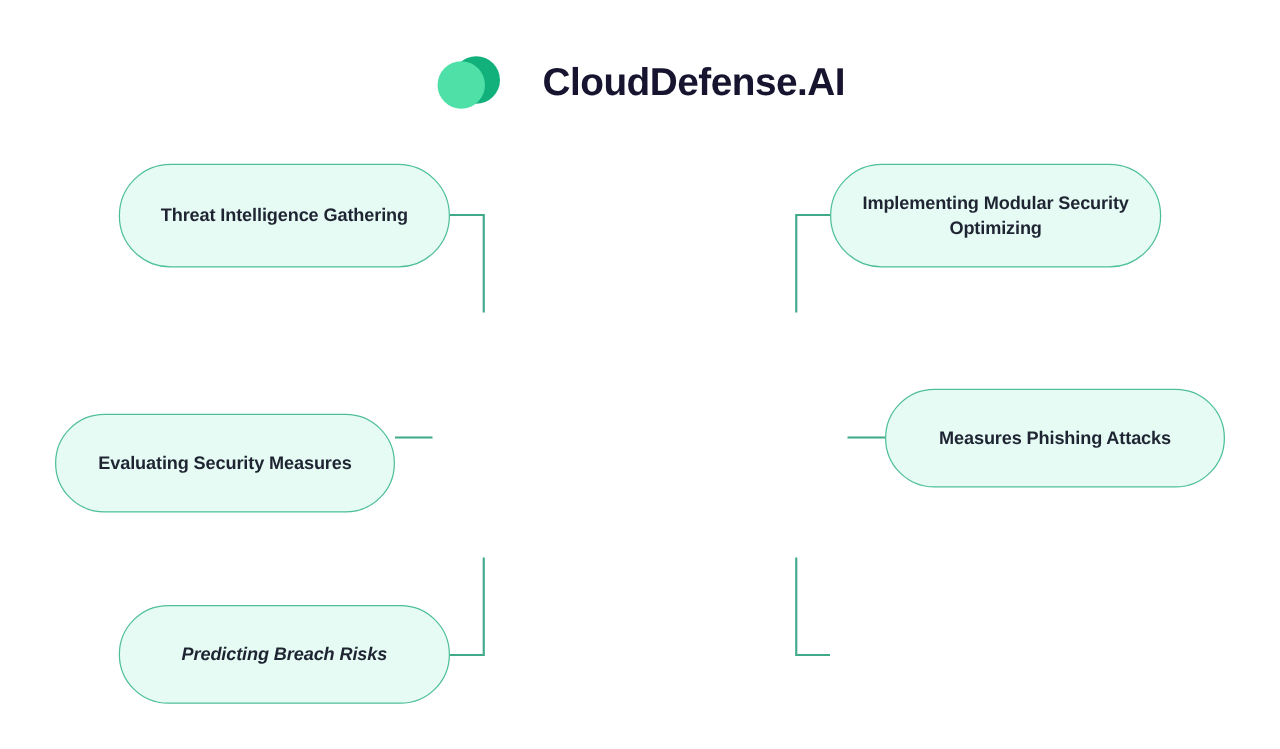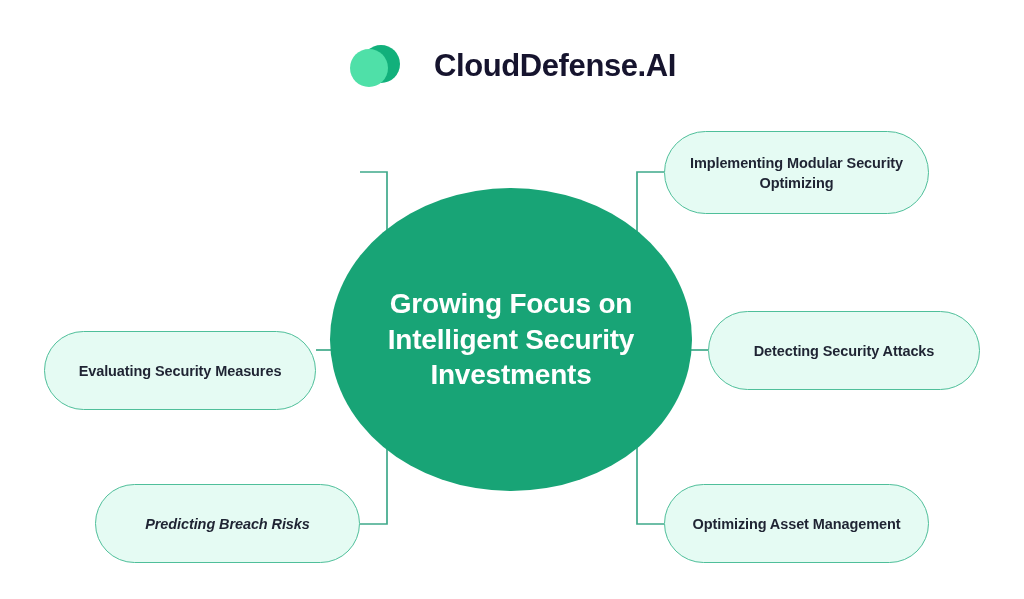--- a/index.html
+++ b/index.html
@@ -134,41 +134,36 @@
       <path d="M316 350 L346 350"></path>
 
       <path d="M708 350 L678 350"></path>
 
       <path d="M360 524 L387 524 L387 446"></path>
 
       <path d="M664 524 L637 524 L637 446"></path>
     </g>
   </svg>
 
-  <div id="hub">
-    <div id="hub-label">Growing Focus on
-Intelligent Security
-Investments</div>
+
+  <div class="pill" id="pill-tl">
+    <span class="pill-label">Threat Intelligence Gathering</span>
   </div>
-
 
   <div class="pill" id="pill-tr">
     <span class="pill-label">Implementing Modular Security
 Optimizing</span>
   </div>
 
   <div class="pill" id="pill-ml">
     <span class="pill-label">Evaluating Security Measures</span>
   </div>
 
   <div class="pill" id="pill-mr">
-    <span class="pill-label">Detecting Security Attacks</span>
+    <span class="pill-label">Measures Phishing Attacks</span>
   </div>
 
   <div class="pill" id="pill-bl">
     <span class="pill-label">Predicting Breach Risks</span>
   </div>
 
-  <div class="pill" id="pill-br">
-    <span class="pill-label">Optimizing Asset Management</span>
-  </div>
 
 </div>
 
 </body></html>

